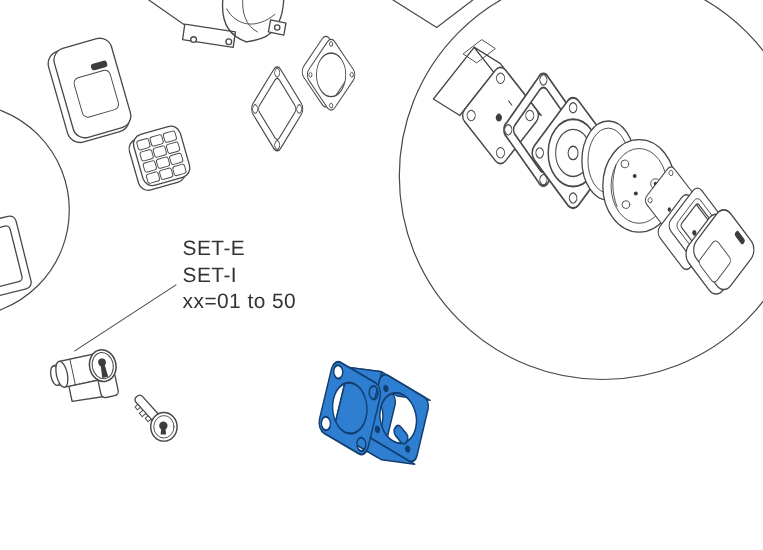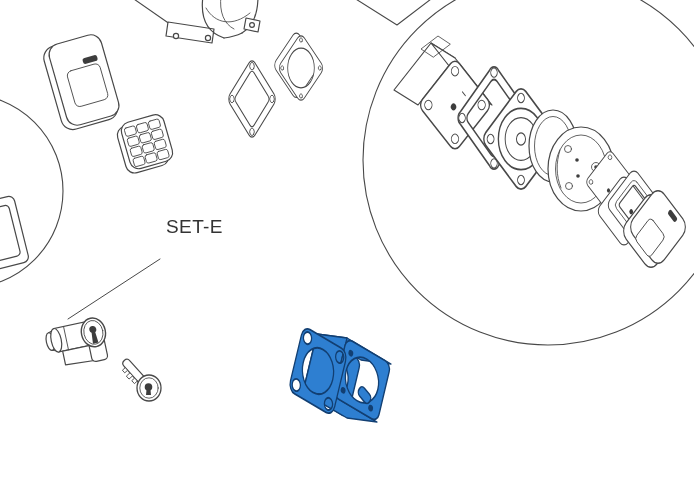--- a/index.html
+++ b/index.html
@@ -229,14 +229,16 @@
         <ellipse class="thin" cx="0" cy="0" rx="9.2" ry="10.2"></ellipse>
         <circle class="dk" cx="-0.5" cy="-1" r="3.8"></circle>
         <path class="dk" d="M -2.2,-1 L -3,7 L 2,7 L 1.2,-1 Z"></path>
       </g>
 
     </g>
   </svg>
 
   <div class="callout">
     <div>SET-E</div>
+    <div>SET-I</div>
+    <div>xx=01 to 50</div>
   </div>
 </div>
 
 </body></html>

